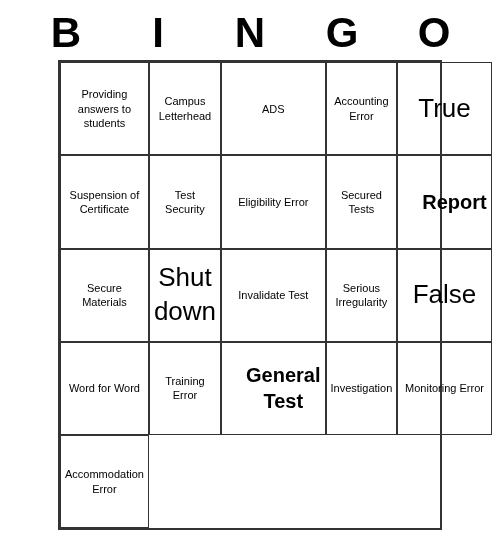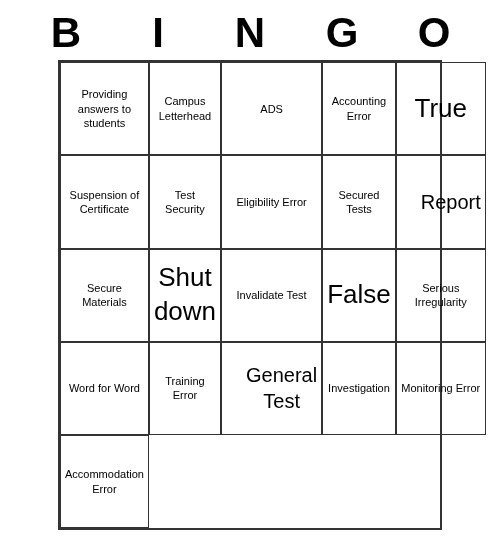--- a/index.html
+++ b/index.html
@@ -44,21 +44,21 @@
       padding: 4px;
       font-size: 11px;
       line-height: 1.3;
     }
     .bingo-cell.large-text {
       font-size: 26px;
       font-weight: normal;
     }
     .bingo-cell.medium-text {
       font-size: 20px;
-      font-weight: normal;
+      font-weight: bold;
       padding-left: 24px;
     }
   </style>
 </head>
 <body>
 
 <div class="bingo-title">
 <div class="bingo-letter">B</div>
     <div class="bingo-letter">I</div>
     <div class="bingo-letter">N</div>
@@ -73,21 +73,21 @@
     <div class="bingo-cell">Accounting Error</div>
     <div class="bingo-cell large-text">True</div>
     <div class="bingo-cell">Suspension of Certificate</div>
     <div class="bingo-cell">Test Security</div>
     <div class="bingo-cell">Eligibility Error</div>
     <div class="bingo-cell">Secured Tests</div>
     <div class="bingo-cell medium-text">Report</div>
     <div class="bingo-cell">Secure Materials</div>
     <div class="bingo-cell large-text">Shut down</div>
     <div class="bingo-cell">Invalidate Test</div>
+    <div class="bingo-cell">Serious Irregularity</div>
     <div class="bingo-cell large-text">False</div>
-    <div class="bingo-cell">Serious Irregularity</div>
     <div class="bingo-cell">Word for Word</div>
     <div class="bingo-cell">Training Error</div>
     <div class="bingo-cell medium-text">General Test</div>
     <div class="bingo-cell">Investigation</div>
     <div class="bingo-cell">Monitoring Error</div>
     <div class="bingo-cell">Accommodation Error</div>
   </div>
 
 </body></html>

